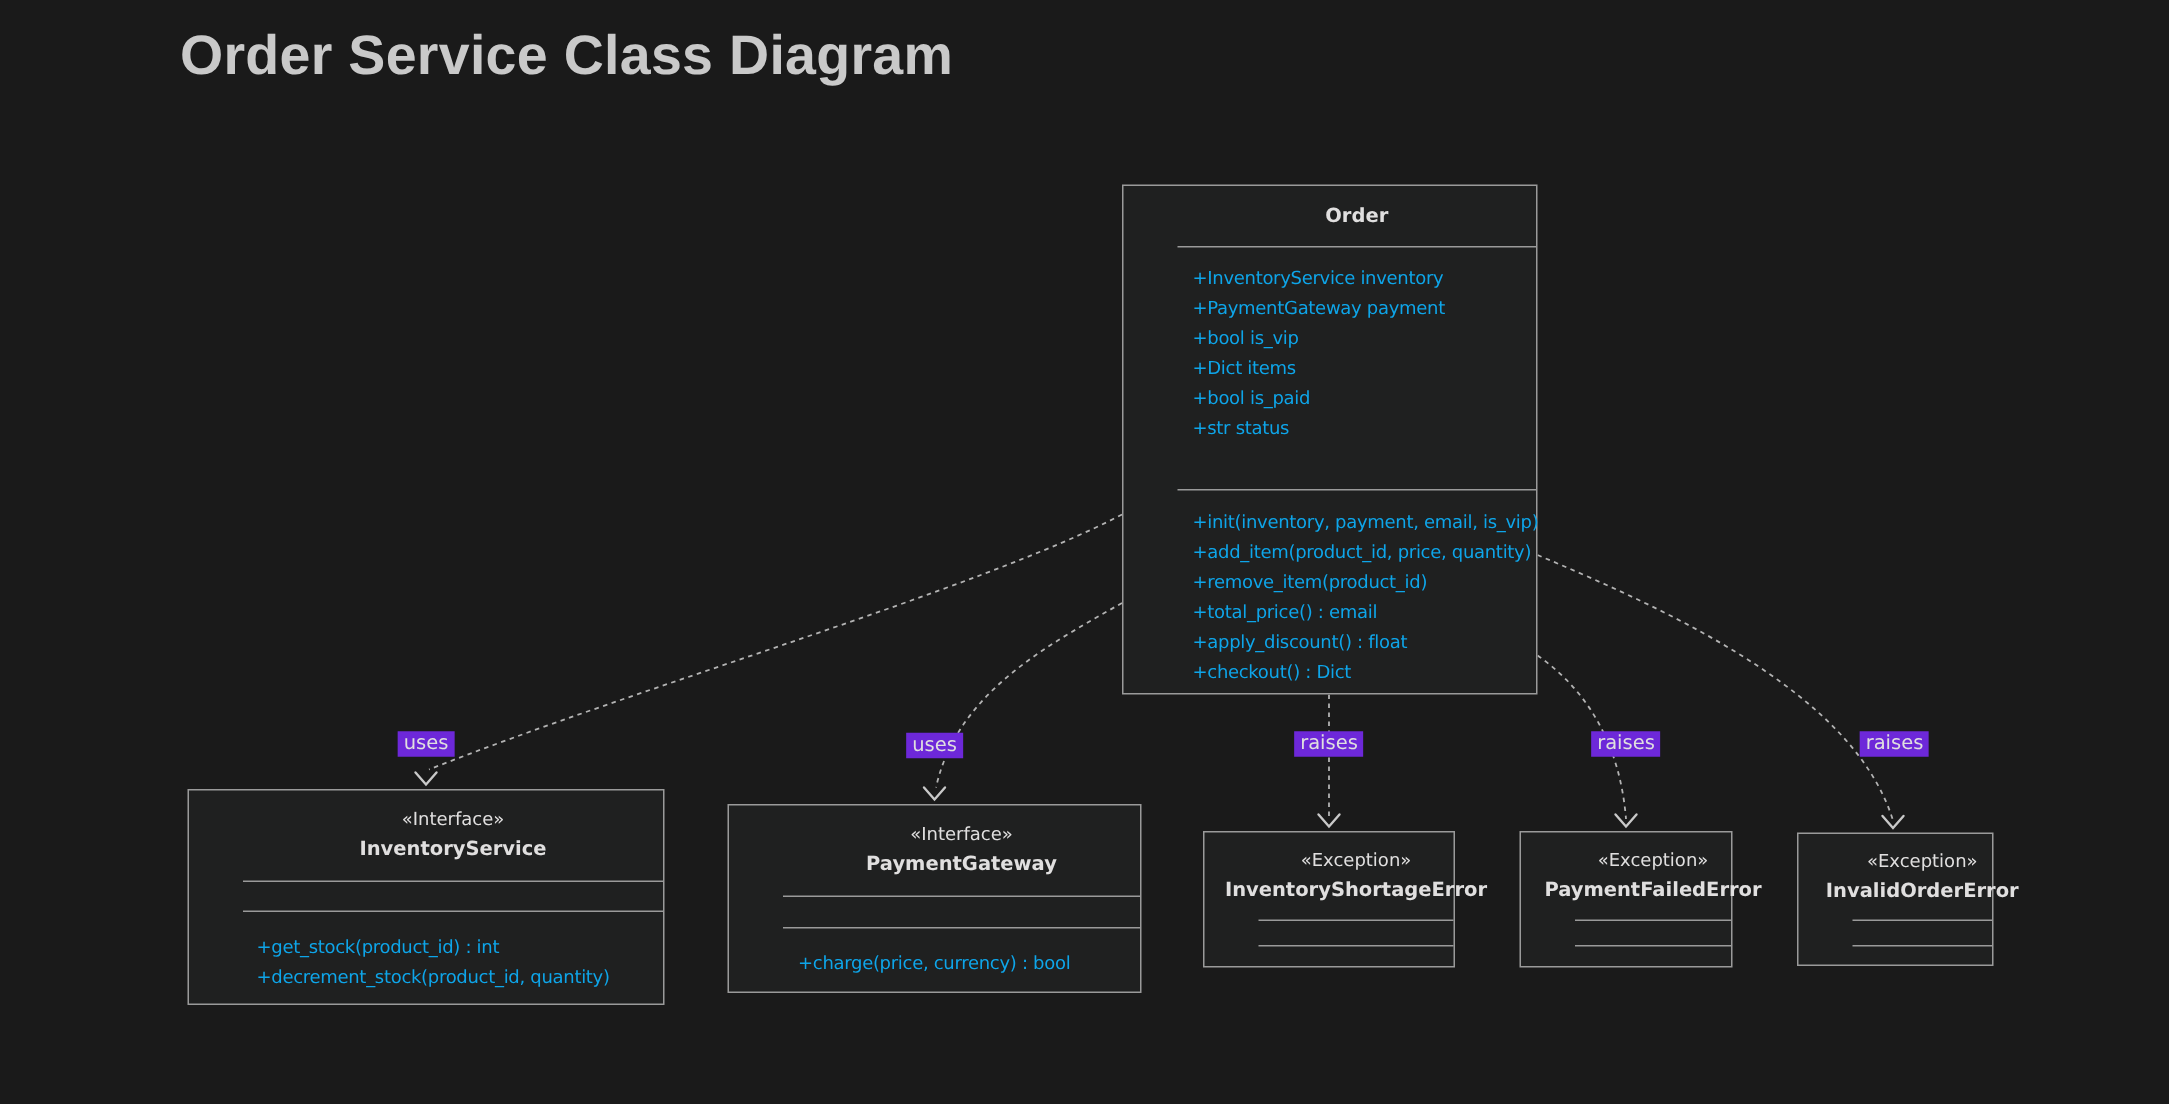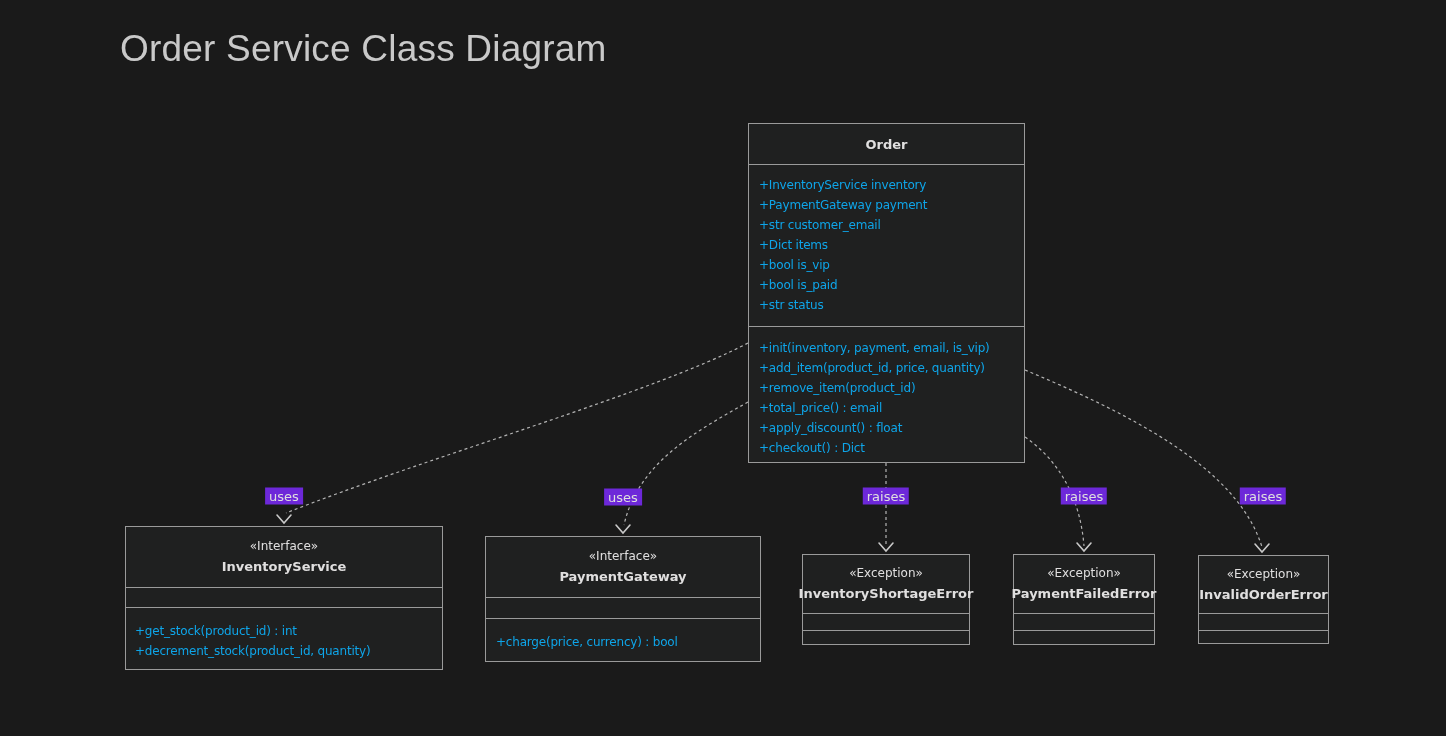--- a/index.html
+++ b/index.html
@@ -1,25 +1,25 @@
 <!DOCTYPE html>
 <html><head>
 <meta charset="utf-8">
 <style>
   html,body{margin:0;padding:0;background:#1a1a1a;width:1446px;height:736px;overflow:hidden;}
   .stage{position:relative;width:1446px;height:736px;background:#1a1a1a;
          font-family:"DejaVu Sans",sans-serif;}
-  .page-title{position:absolute;left:120px;top:27px;margin:0;
+  .page-title{position:absolute;left:120px;top:15px;margin:0;
               font-family:"Liberation Sans",sans-serif;font-size:37px;line-height:44px;
-              font-weight:400;color:#c9c9c9;letter-spacing:.2px;white-space:nowrap;}
+              font-weight:700;color:#c9c9c9;letter-spacing:.2px;white-space:nowrap;}
   svg.edges{position:absolute;left:0;top:0;width:1446px;height:736px;}
   .dep{fill:none;stroke:#b3b3b3;stroke-width:1.2;stroke-dasharray:3 3;}
   .arrowhead{fill:none;stroke:#c9c9c9;stroke-width:1.6;stroke-linecap:round;}
   .uml-class{position:absolute;background:#1f2020;border:1px solid #9a9a9a;
-             box-sizing:border-box;display:flex;flex-direction:column;color:#e0dfdf;}
+             box-sizing:border-box;display:flex;flex-direction:column;color:#e0dfdf;padding-left:36px;}
   .hdr{display:flex;flex-direction:column;align-items:center;justify-content:center;
        box-sizing:border-box;flex:none;}
   .stereo{font-size:12px;line-height:19px;color:#e0dfdf;}
   .cname{font-size:13px;line-height:21px;font-weight:700;color:#e0dfdf;white-space:nowrap;}
   .sec{border-top:1px solid #9a9a9a;box-sizing:border-box;flex:none;}
   .sec.grow{flex:1 1 auto;}
   .line{font-size:12px;line-height:20px;letter-spacing:-.2px;white-space:nowrap;
         color:#0ea5e9;}
   .pad-order-a{padding:10px 10px 0 10px;}
   .pad-order-m{padding:11px 10px 0 10px;}
@@ -48,23 +48,22 @@
     <polyline class="arrowhead" points="1255,544 1262,552 1269,544"></polyline>
   </svg>
 
   <div class="uml-class" style="left:748px;top:123px;width:277px;height:340px">
     <div class="hdr" style="height:40px">
       <div class="cname">Order</div>
     </div>
     <div class="sec pad-order-a" style="height:162px">
       <div class="line">+InventoryService inventory</div>
       <div class="line">+PaymentGateway payment</div>
-      <div class="line">+str customer_email</div>
+      <div class="line">+bool is_vip</div>
       <div class="line">+Dict items</div>
-      <div class="line">+bool is_vip</div>
       <div class="line">+bool is_paid</div>
       <div class="line">+str status</div>
     </div>
     <div class="sec grow pad-order-m">
       <div class="line">+init(inventory, payment, email, is_vip)</div>
       <div class="line">+add_item(product_id, price, quantity)</div>
       <div class="line">+remove_item(product_id)</div>
       <div class="line">+total_price() : email</div>
       <div class="line">+apply_discount() : float</div>
       <div class="line">+checkout() : Dict</div>

